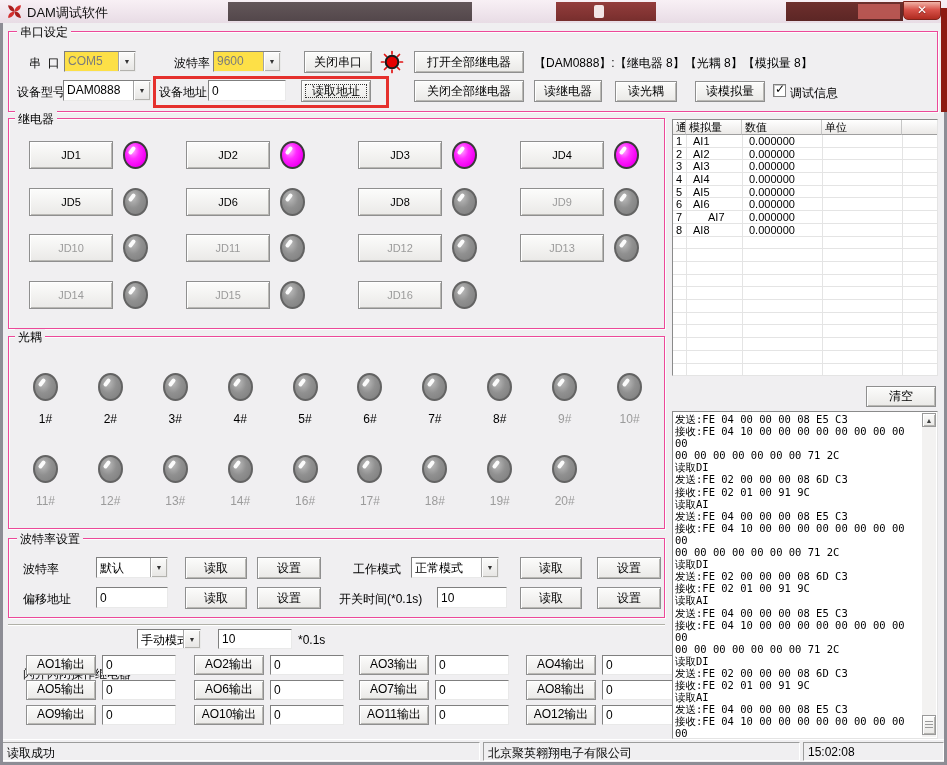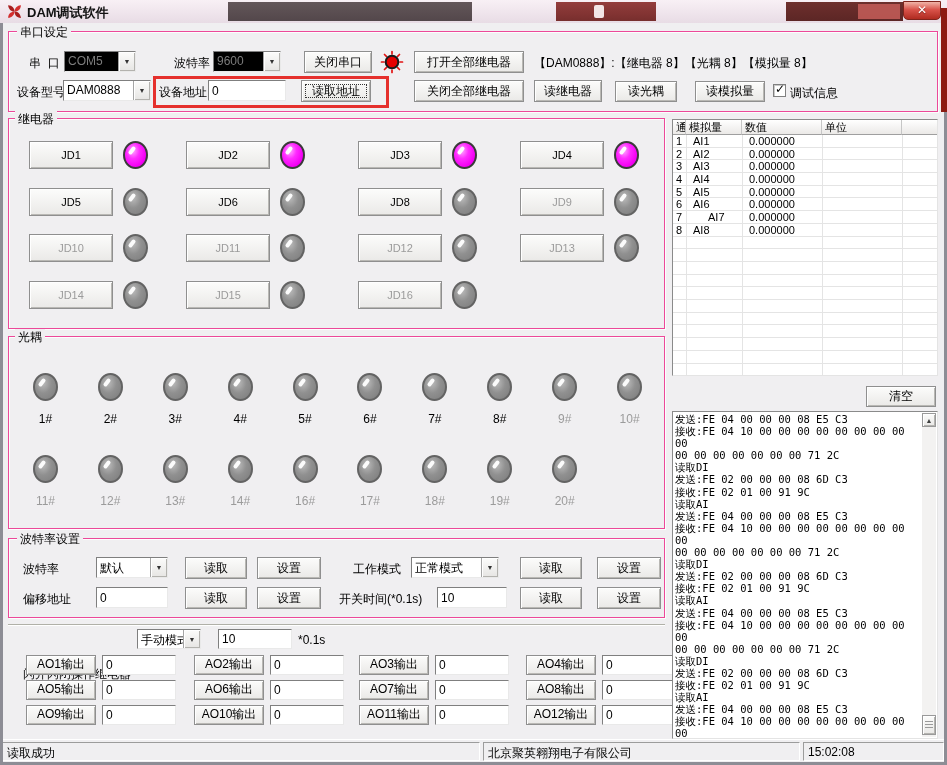--- a/index.html
+++ b/index.html
@@ -7,21 +7,21 @@
   body { font-family:"Liberation Sans","DejaVu Sans",sans-serif; }
   #win {
     position:relative; width:947px; height:765px; background:#f0eff1;
     overflow:hidden; font-size:12px; color:#000;
   }
   .abs { position:absolute; }
 
   
   .titlebar { left:0; top:0; width:947px; height:23px;
     background:linear-gradient(#f8f0f5,#e8dce5); }
-  .title-text { left:27px; top:4px; font-size:13px; color:#111;font-weight:bold; }
+  .title-text { left:27px; top:4px; font-size:13px; color:#111; }
   .ghost { top:2px; height:19px; opacity:.92; }
   .close-btn { left:903px; top:1px; width:38px; height:19px;
     background:linear-gradient(#f0b4a8,#d9534a 45%,#b02b20);
     border:1px solid #7e241c; border-radius:0 0 5px 5px;
     color:#fff; font-weight:bold; font-size:12px; text-align:center; line-height:17px;
     text-shadow:0 1px 1px #7e241c; cursor:pointer; }
 
   
   .edge { background:#8d8d95; }
 
@@ -46,21 +46,21 @@
     background:#fff; font-size:12px; padding:1px 3px; font-family:inherit; color:#000; outline:none; }
 
   
   .combo { position:absolute; display:flex; background:#fff;
     border:1px solid; border-color:#7f7f7f #e9e9e9 #e9e9e9 #7f7f7f; cursor:pointer; }
   .combo-text { flex:1; font-size:12px; padding:2px 0 0 3px; overflow:hidden; white-space:nowrap; }
   .combo-arrow { width:17px; display:flex; align-items:center; justify-content:center;
     background:linear-gradient(#fcfcfb,#e6e5e3); border-left:1px solid #a5a5a5;
     box-shadow:inset 1px 1px 0 #fff, inset -1px -1px 0 #b3b2ae;
     font-size:7px; color:#333; }
-  .combo.disabled { background:#000000;justify-content:space-between; }
+  .combo.disabled { background:#fde047;justify-content:space-between; }
   .combo.disabled .combo-text { color:#7c7c7c; }
 
   
   .light { width:25px; height:28px; border-radius:50%; position:relative; flex:none;
     background:radial-gradient(ellipse at 38% 32%, #bcbcbc 0%, #909090 45%, #7b7b7b 100%);
     border:2px solid #636363; }
   .light::after { content:""; position:absolute; left:5px; top:3px; width:4px; height:9px;
     background:#fff; border-radius:2px; transform:rotate(38deg); opacity:.95; }
   .light.on { background:radial-gradient(ellipse at 38% 32%, #ffa9ff 0%, #ff2bff 35%, #f400f4 70%, #cf00cf 100%);
     border-color:#3a3a3a; }

